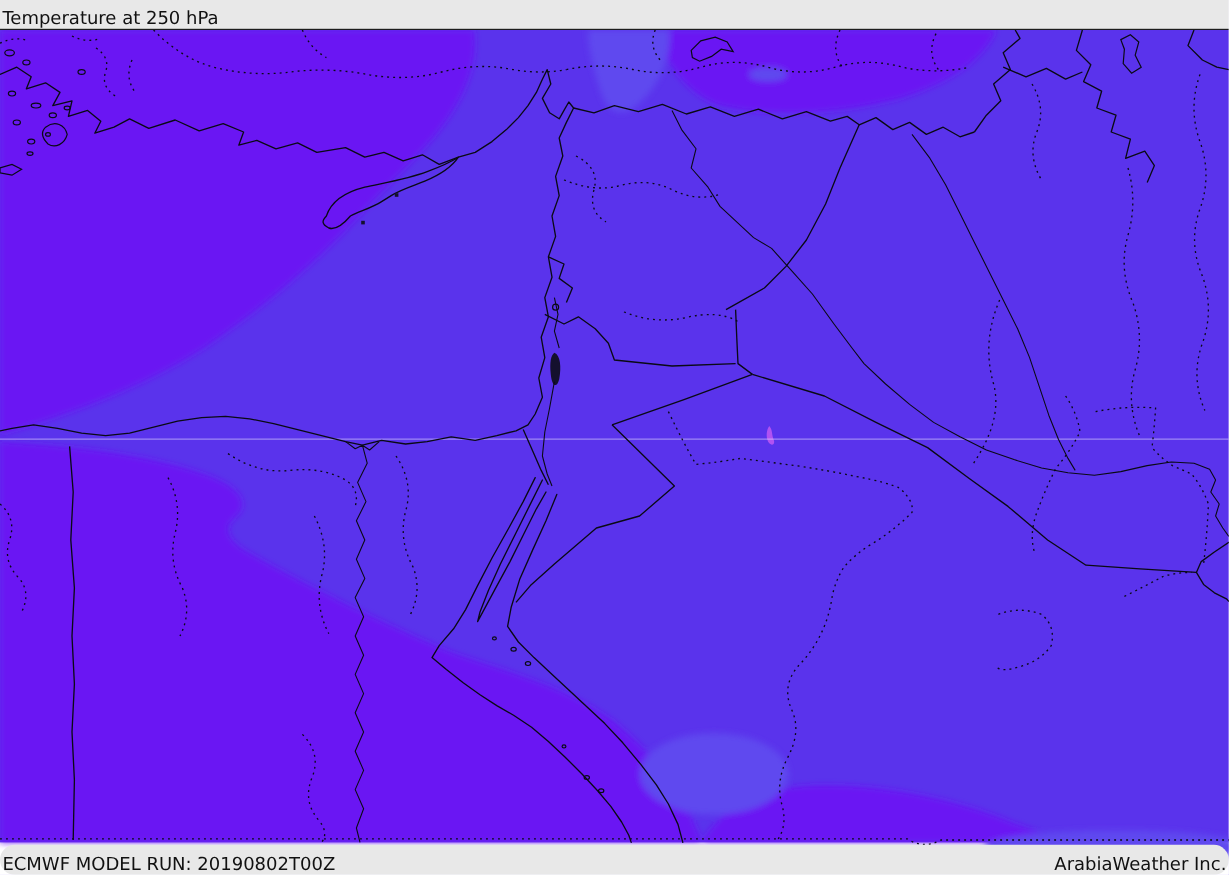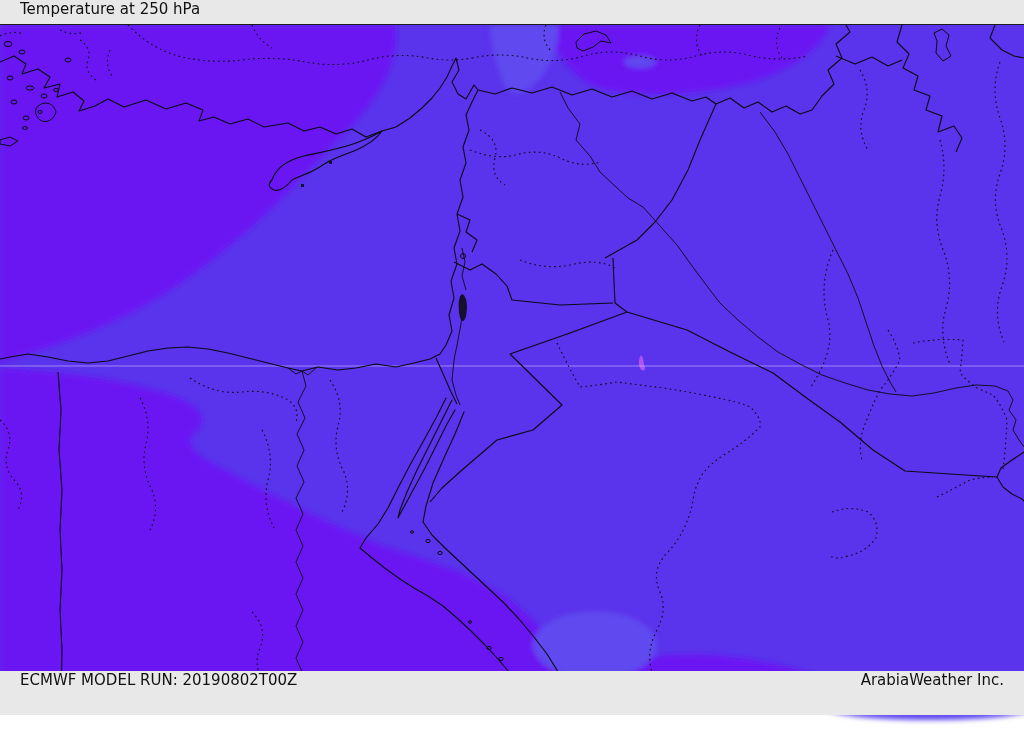--- a/index.html
+++ b/index.html
@@ -1,23 +1,23 @@
 <!DOCTYPE html>
 <html style="--bar-bg: #e8e8e8; --bar-text: #111111; --band-mid: #5a33ec; --band-violet: #6a15f3; --band-light: #5f48ef; --warm-speck: #b052f2; --line: #0a0a14; --gridline: rgba(228,222,255,0.5);"><head>
 <meta charset="utf-8">
 <style>
   html,body{margin:0;padding:0;background:#fff;}
   #frame{position:relative;width:1024px;height:729px;overflow:hidden;
          font-family:"DejaVu Sans","Liberation Sans",sans-serif;}
   #map-svg{position:absolute;left:0;top:0;width:1024px;height:729px;display:block;}
   .bar{position:absolute;left:0;right:0;background:var(--bar-bg,#e8e8e8);
        color:var(--bar-text,#111);font-size:15px;display:flex;
-       justify-content:space-between;align-items:flex-start;padding:0 20px;box-sizing:border-box;}
+       justify-content:space-between;align-items:flex-end;padding:0 2px;box-sizing:border-box;}
   #top-bar{top:0;height:25px;border-bottom:1px solid #1c1c1c;}
-  #bottom-bar{bottom:14px;height:44px;}
+  #bottom-bar{bottom:0;height:25px;border-radius:13px;}
   .band-mid{fill:var(--band-mid,#5a33ec);}
   .band-violet{fill:var(--band-violet,#6a15f3);}
   .band-light{fill:var(--band-light,#5f48ef);}
   .warm-speck{fill:var(--warm-speck,#b052f2);}
   .coast{stroke:var(--line,#0a0a14);stroke-width:1.1;fill:none;stroke-linejoin:round;stroke-linecap:round;}
   .border-solid{stroke:var(--line,#0a0a14);stroke-width:1.1;fill:none;stroke-linejoin:round;}
   .river{stroke:var(--line,#0a0a14);stroke-width:0.9;fill:none;stroke-linejoin:round;}
   .dotted{stroke:var(--line,#0a0a14);stroke-width:1.1;fill:none;stroke-dasharray:1.6 3.4;stroke-linejoin:round;}
   .lake{stroke:var(--line,#0a0a14);stroke-width:1;fill:none;}
   .island{stroke:var(--line,#0a0a14);stroke-width:1;fill:none;}

